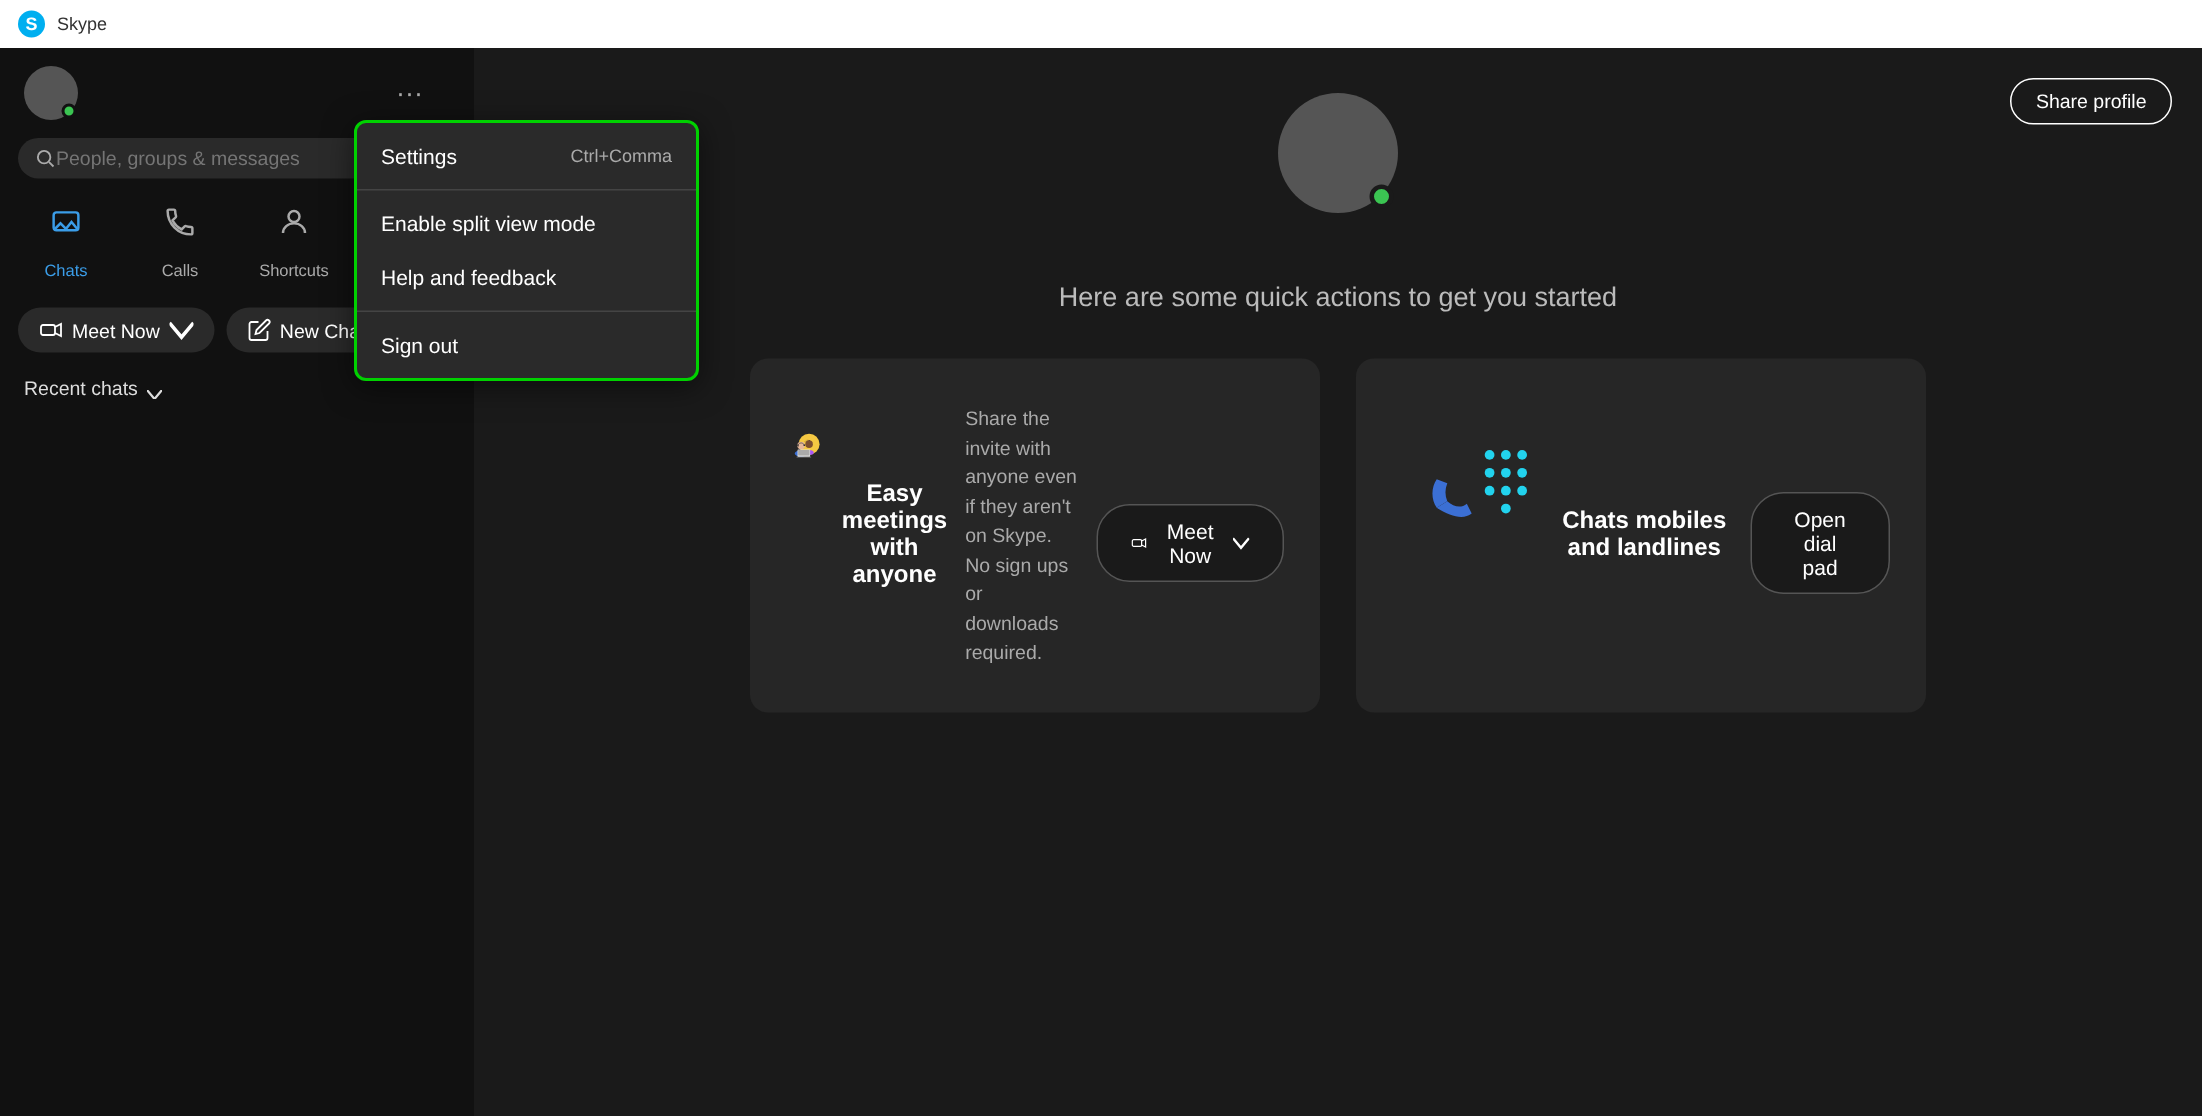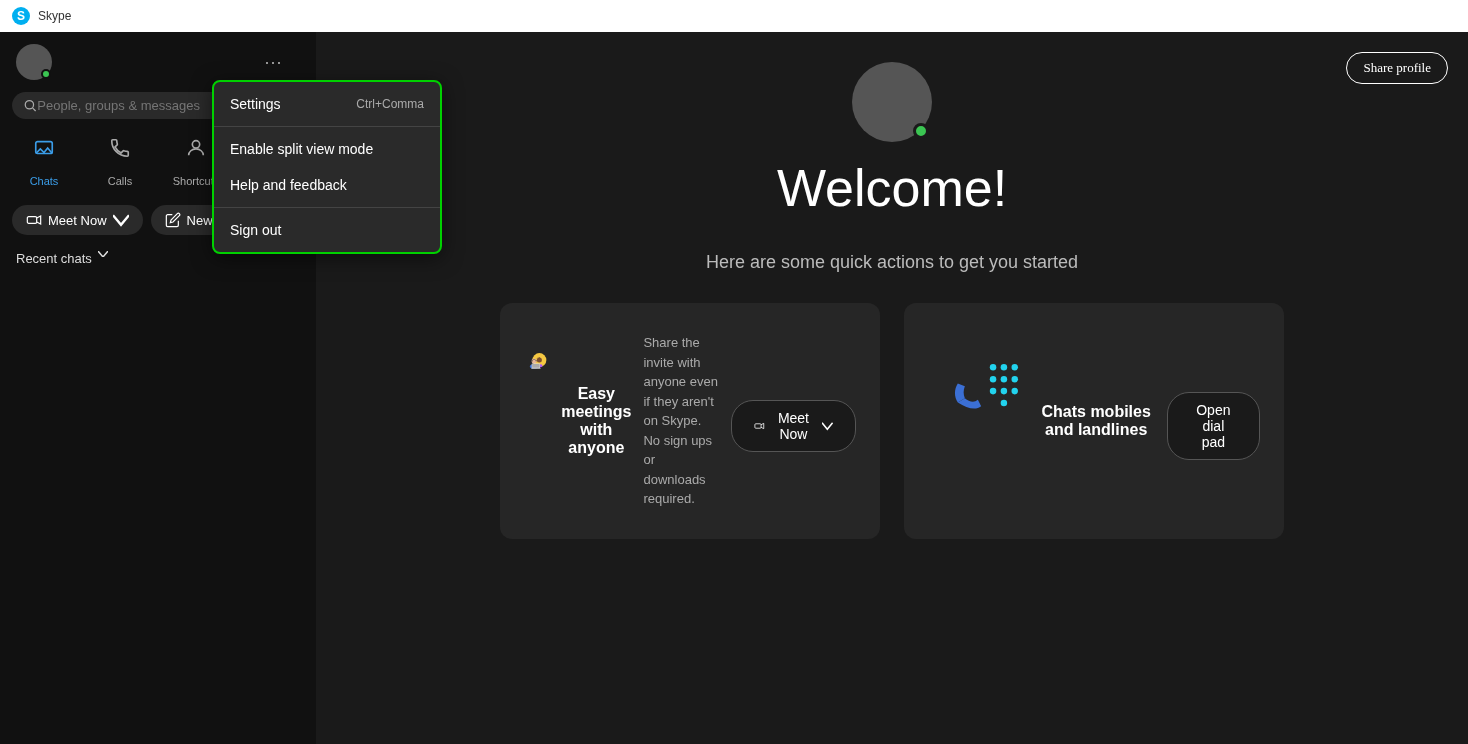--- a/index.html
+++ b/index.html
@@ -136,33 +136,33 @@
       cursor: pointer;
     }
     .action-btn svg {
       width: 16px;
       height: 16px;
     }
 
     
     .recent-chats-header {
       display: flex;
-      align-items: flex-start;
+      align-items: flex-end;
       gap: 6px;
       padding: 8px 16px;
       font-size: 13px;
       color: #ddd;
       cursor: pointer;
     }
 
     
     .dropdown-menu {
       position: absolute;
       top: 48px;
-      left: 212px;
+      left: 236px;
       background: #2a2a2a;
       border-radius: 8px;
       box-shadow: 0 4px 20px rgba(0,0,0,0.5);
       z-index: 100;
       min-width: 230px;
       padding: 4px 0;
       border: 2px solid #00d100;
     }
     .menu-item {
       display: flex;
@@ -210,21 +210,20 @@
       position: absolute;
       top: 20px;
       right: 20px;
       background: transparent;
       border: 1.5px solid #fff;
       border-radius: 20px;
       color: #fff;
       padding: 7px 16px;
       font-size: 13px;
       cursor: pointer;
-      font-family: Liberation Serif, serif;
     }
 
     .welcome-section {
       display: flex;
       flex-direction: column;
       align-items: center;
       margin-top: 10px;
       margin-bottom: 30px;
     }
 
@@ -441,21 +440,20 @@
   </div>
 
   <div class="main-content">
 
     <button class="share-profile-btn">Share profile</button>
 
     <div class="welcome-section">
       <div class="profile-avatar">
         <div class="profile-online-dot"></div>
       </div>
-      <h1 class="welcome-title">Welcome!</h1>
     </div>
 
     <p class="quick-actions-text">Here are some quick actions to get you started</p>
 
     <div class="cards-row">
 
       <div class="card">
         <div class="card-illustration">
           <svg viewBox="0 0 180 130" xmlns="http://www.w3.org/2000/svg">
 

